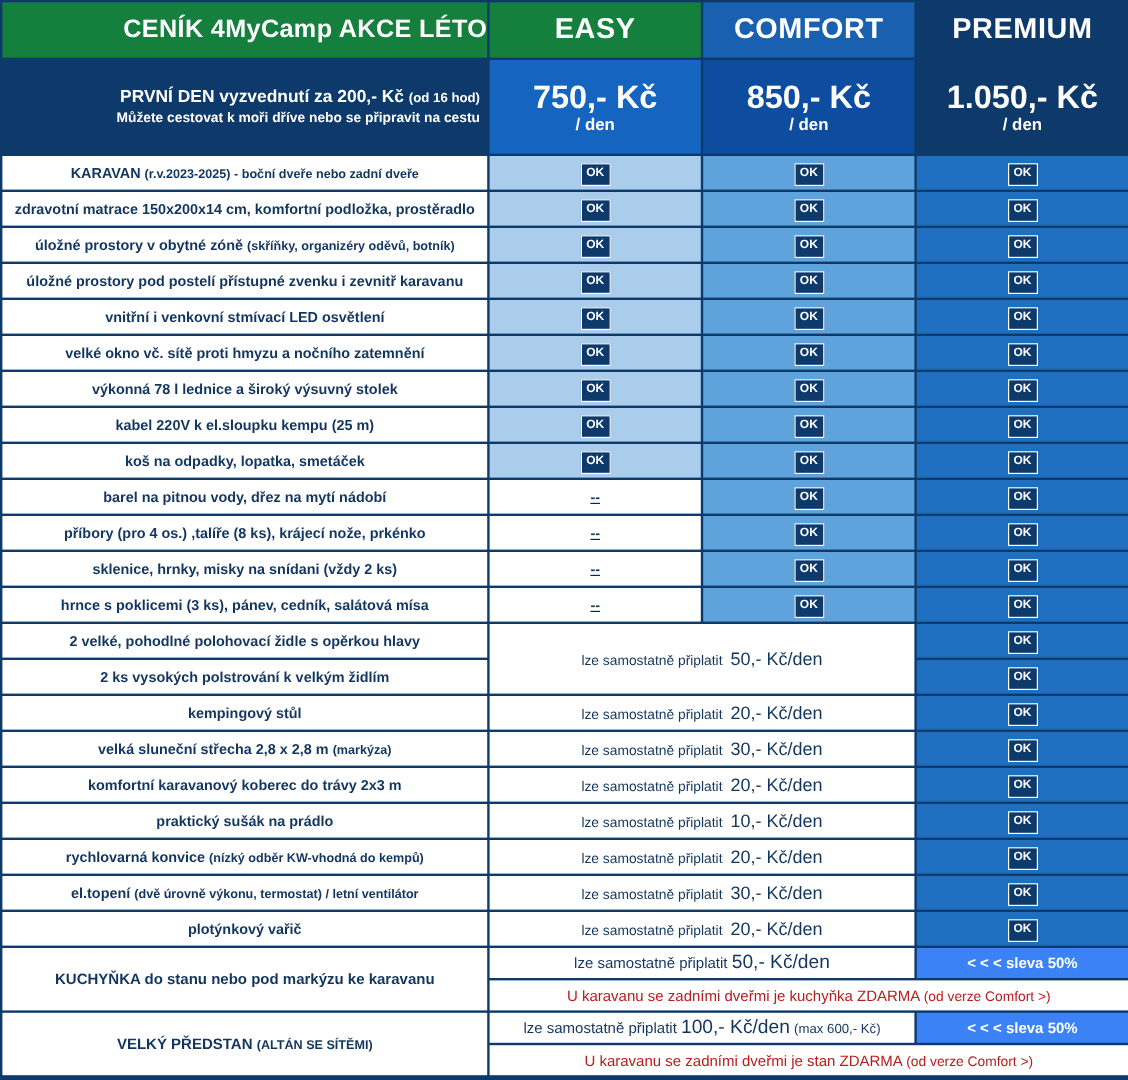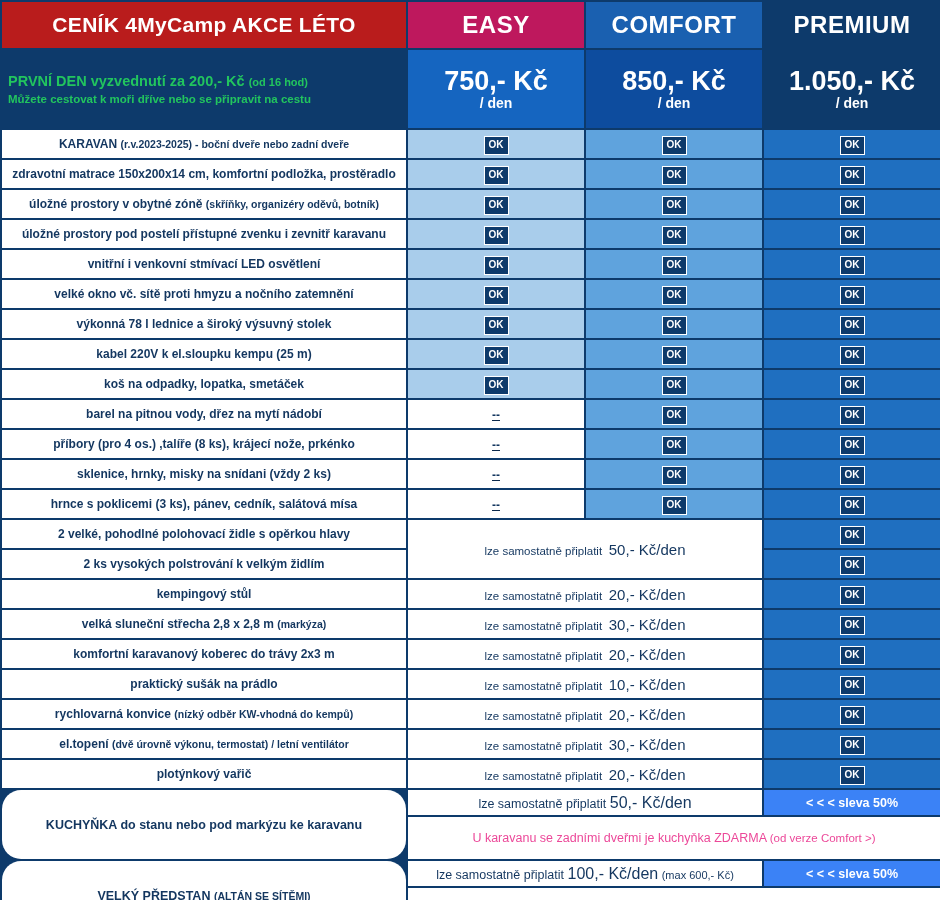--- a/index.html
+++ b/index.html
@@ -8,34 +8,34 @@
     background:#0d3a6b;
     font-family:"Liberation Sans", sans-serif;
     color:#0d2a4d;
     overflow:hidden;
   }
   .sheet{width:940px;height:900px;position:relative;background:#0d3a6b;box-sizing:border-box;}
   table{border-collapse:separate;border-spacing:2px;width:940px;table-layout:fixed;}
   td{padding:0;vertical-align:middle;}
   
   .h-title{
-    background:#b91c1c;color:#ffffff;
-    font-size:21px;font-weight:bold;text-align:center;height:46px;
+    background:#15803d;color:#ffffff;
+    font-size:21px;font-weight:bold;text-align:right;height:46px;
     letter-spacing:.3px;
   }
   .h-plan{
     color:#ffffff;font-weight:bold;text-align:center;height:46px;
     font-size:24px;letter-spacing:.5px;
   }
-  .p-easy{background:#be185d;}
+  .p-easy{background:#15803d;}
   .p-comfort{background:#1a60b0;}
   .p-premium{background:#0d3a6b;}
   
   .firstday{
-    background:#0d3a6b;color:#22c55e;text-align:left;height:78px;
+    background:#0d3a6b;color:#ffffff;text-align:right;height:78px;
     padding:4px 6px;box-sizing:border-box;
   }
   .firstday .l1{font-size:14.5px;font-weight:bold;}
   .firstday .l1 small{font-size:11px;font-weight:bold;}
   .firstday .l2{font-size:11.5px;font-weight:bold;margin-top:4px;}
   .price{color:#ffffff;text-align:center;height:78px;}
   .price .big{font-size:27px;font-weight:bold;line-height:1.05;}
   .price .den{font-size:14px;font-weight:bold;}
   .pr-easy{background:#1565c0;}
   .pr-comfort{background:#0d4c9e;}
@@ -65,28 +65,27 @@
   .sur{
     background:#ffffff;color:#13365f;text-align:center;height:28px;
     font-size:12px;
   }
   .sur .lbl{font-size:11.5px;}
   .sur .amt{font-size:15px;}
   
   .ftitle{
     background:#ffffff;color:#13365f;text-align:center;font-size:12.5px;font-weight:bold;
     padding:0 8px;
-    border-radius:19px;
   }
   .ftitle small{font-size:10.5px;font-weight:bold;}
   .fsur{background:#ffffff;color:#13365f;text-align:center;font-size:12.5px;height:25px;}
   .fsur .amt{font-size:16px;}
   .fsur small{font-size:11px;}
   .fsale{background:#3b82f6;color:#ffffff;text-align:center;font-size:12.5px;font-weight:bold;height:25px;}
-  .fnote{background:#ffffff;color:#ec4899;text-align:center;font-size:12.5px;height:42px;}
+  .fnote{background:#ffffff;color:#b91c1c;text-align:center;font-size:12.5px;height:25px;}
   .fnote small{font-size:11.5px;}
 </style>
 </head>
 <body>
 
 <div class="sheet">
 <table>
   <colgroup>
     <col style="width:404px">
     <col style="width:176px">

